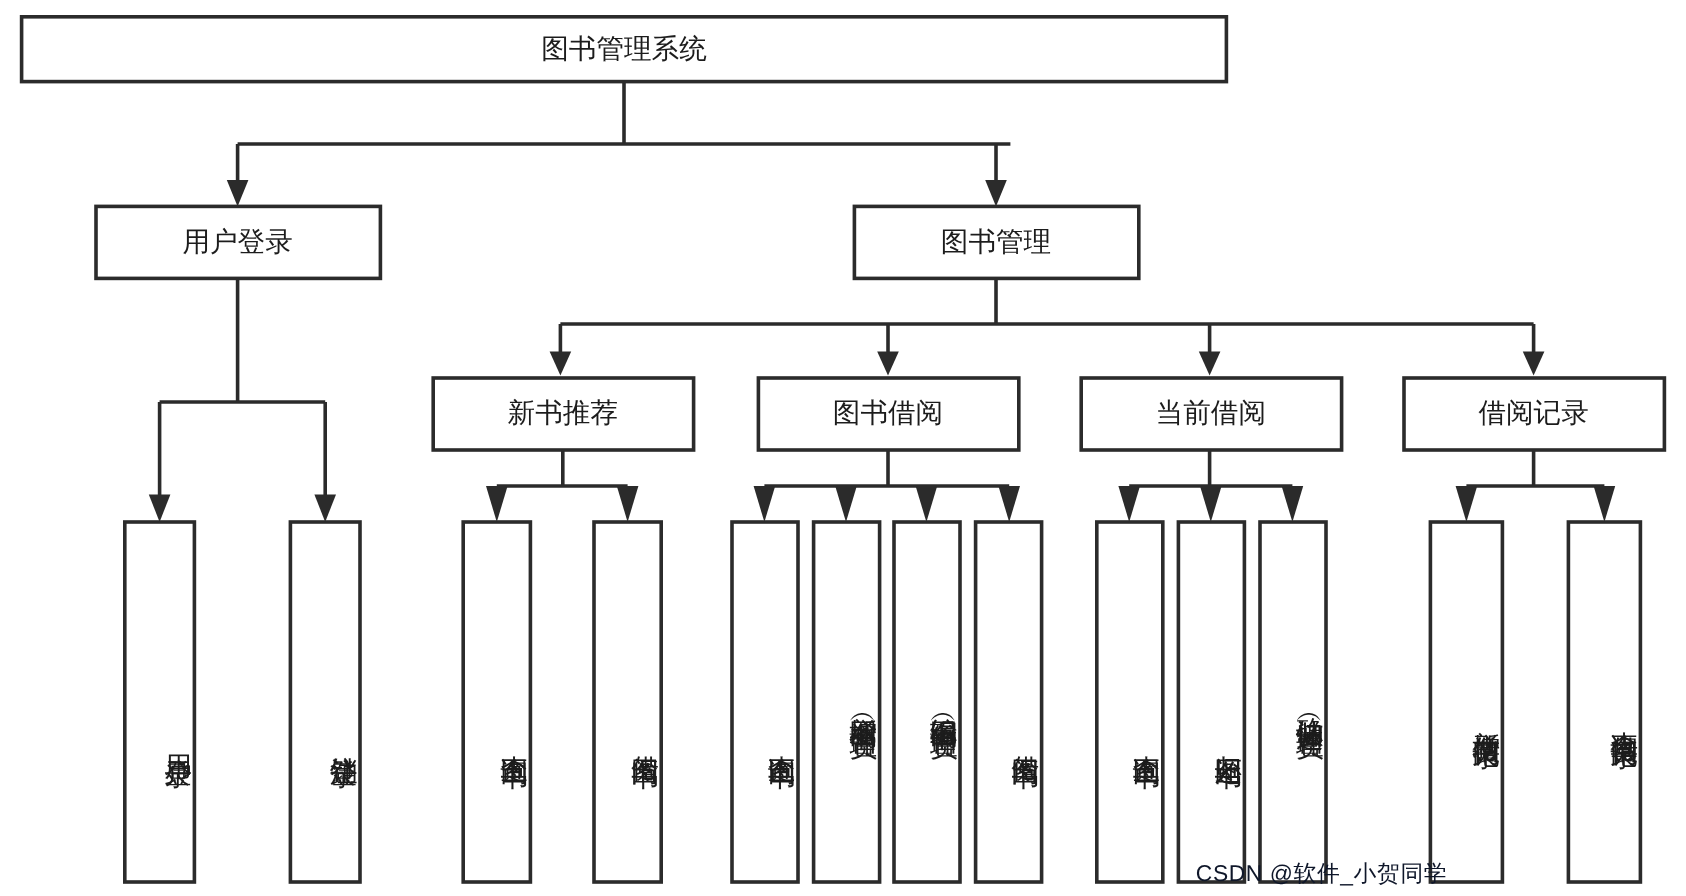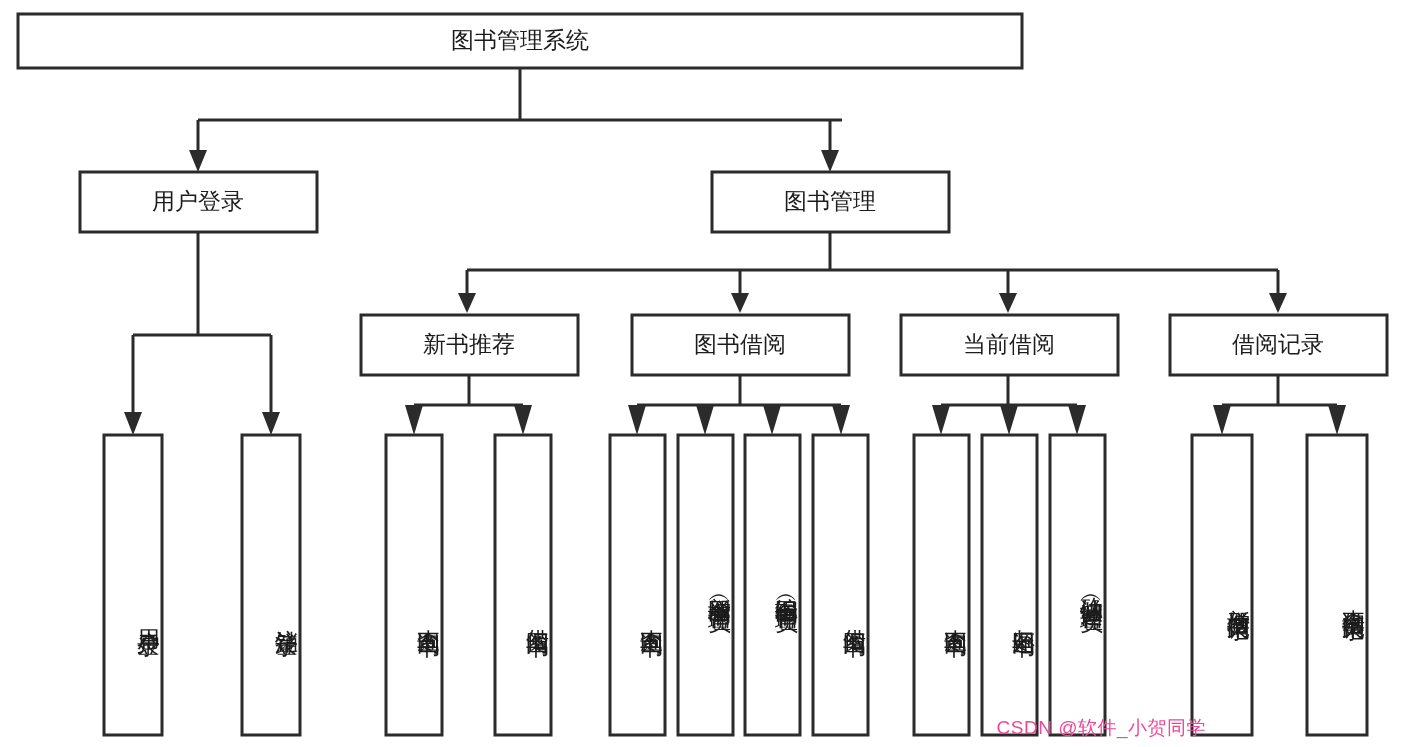--- a/index.html
+++ b/index.html
@@ -63,21 +63,21 @@
     align-items: flex-start;
     justify-content: center;
     pointer-events: none;
   }
   .watermark {
     position: absolute;
     right: 8px;
     bottom: 6px;
     font-family: "Liberation Sans", "DejaVu Sans", sans-serif;
     font-size: 19px;
-    color: #ec4899;
+    color: #0f172a;
     white-space: nowrap;
     letter-spacing: 0.5px;
   }
 </style>
 </head>
 <body>
 
 <div id="diagram-root">
 
   <svg id="diagram-svg" viewBox="0 0 1405 747">

